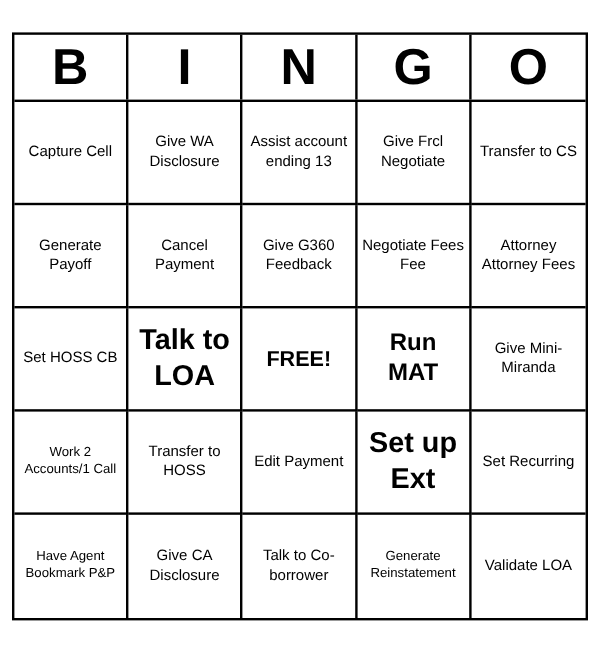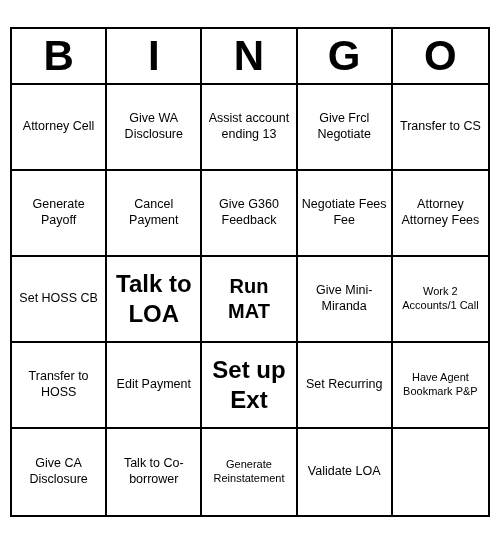--- a/index.html
+++ b/index.html
@@ -95,32 +95,33 @@
 
 <div class="bingo-card">
   <div class="bingo-header">
   <div class="bingo-letter">B</div>
       <div class="bingo-letter">I</div>
       <div class="bingo-letter">N</div>
       <div class="bingo-letter">G</div>
       <div class="bingo-letter">O</div>
     </div>
   <div class="bingo-grid">
-  <div class="bingo-cell">Attorney Cell</div>
+  <div class="bingo-cell">Capture Cell</div>
       <div class="bingo-cell">Give WA Disclosure</div>
       <div class="bingo-cell">Assist account ending 13</div>
       <div class="bingo-cell">Give Frcl Negotiate</div>
       <div class="bingo-cell">Transfer to CS</div>
       <div class="bingo-cell">Generate Payoff</div>
       <div class="bingo-cell">Cancel Payment</div>
       <div class="bingo-cell">Give G360 Feedback</div>
       <div class="bingo-cell">Negotiate Fees Fee</div>
       <div class="bingo-cell">Attorney Attorney Fees</div>
       <div class="bingo-cell">Set HOSS CB</div>
       <div class="bingo-cell large-text">Talk to LOA</div>
+      <div class="bingo-cell free">FREE!</div>
       <div class="bingo-cell run-mat">Run MAT</div>
       <div class="bingo-cell">Give Mini-Miranda</div>
       <div class="bingo-cell small-text">Work 2 Accounts/1 Call</div>
       <div class="bingo-cell">Transfer to HOSS</div>
       <div class="bingo-cell">Edit Payment</div>
       <div class="bingo-cell large-text">Set up Ext</div>
       <div class="bingo-cell">Set Recurring</div>
       <div class="bingo-cell small-text">Have Agent Bookmark P&amp;P</div>
       <div class="bingo-cell">Give CA Disclosure</div>
       <div class="bingo-cell">Talk to Co-borrower</div>

